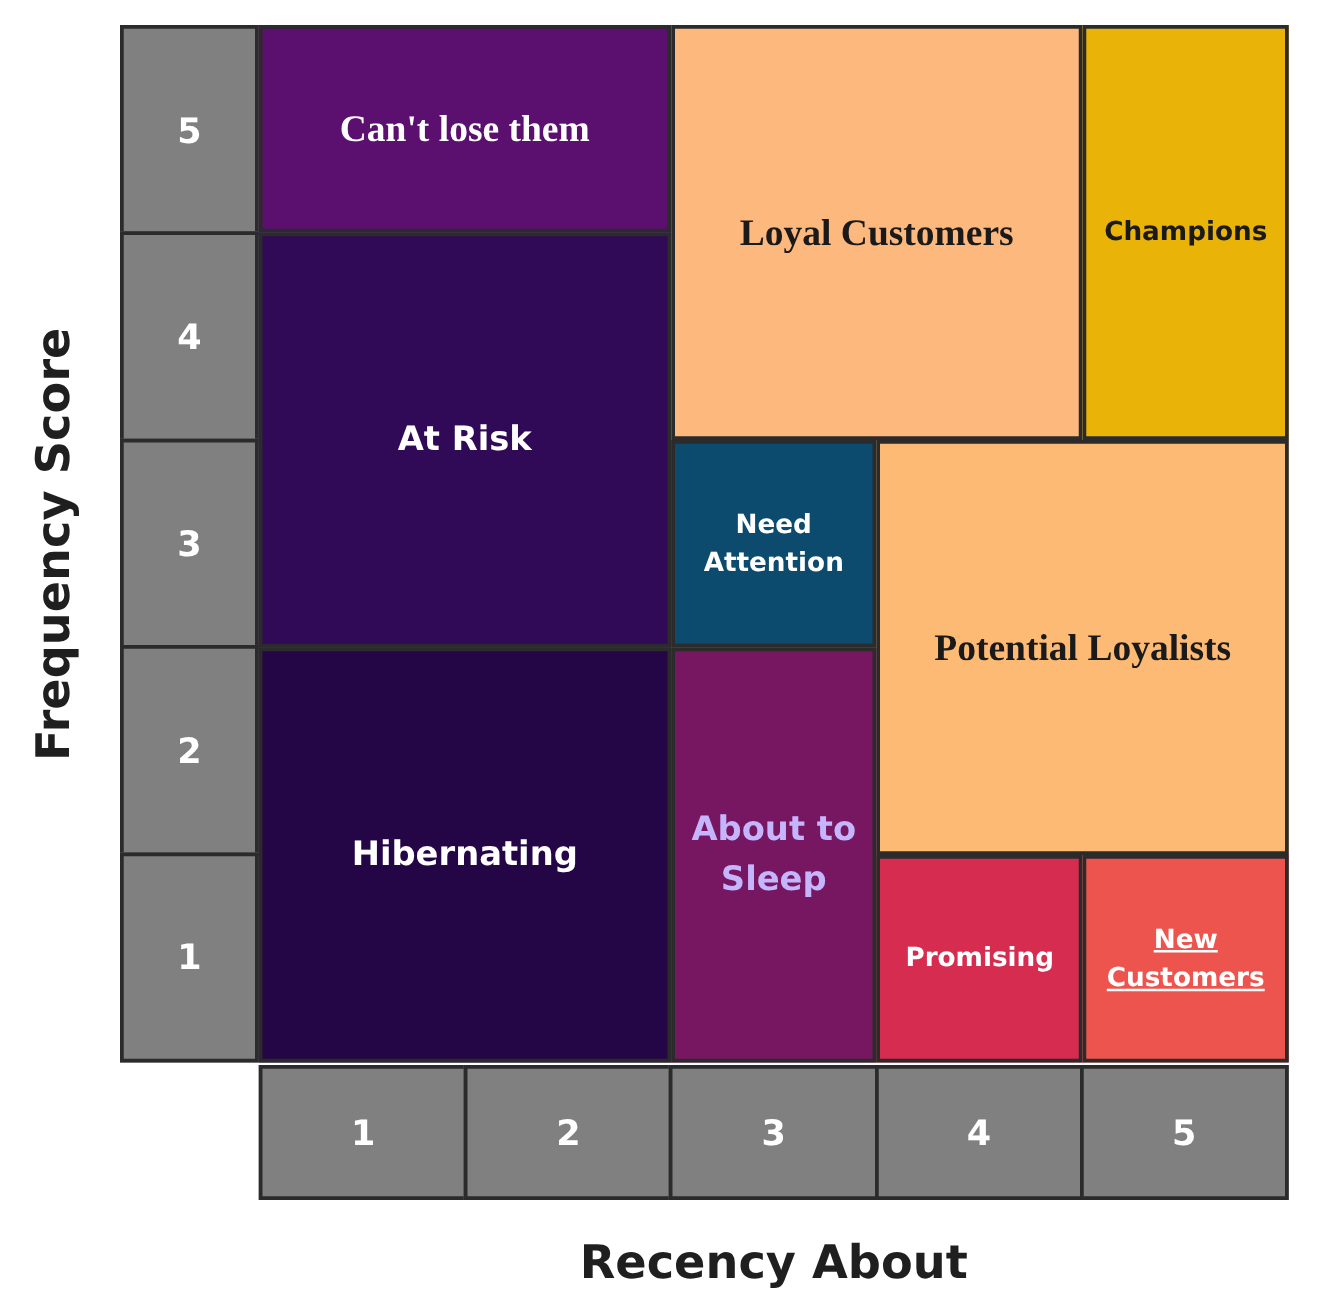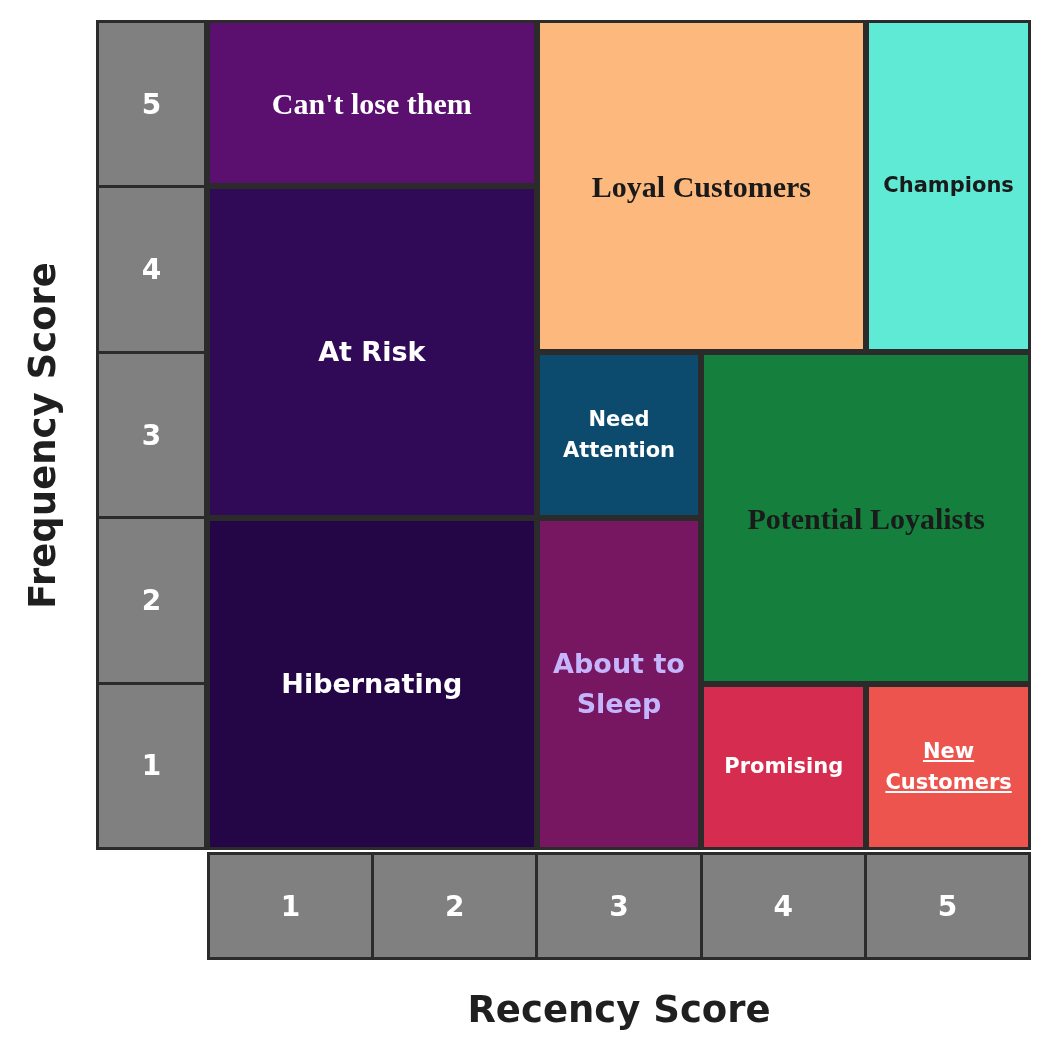--- a/index.html
+++ b/index.html
@@ -140,32 +140,32 @@
       <div class="segment size-md" style="background: rgb(36, 6, 70); color: rgb(255, 255, 255); grid-area: 4 / 1 / 6 / 3;">
         <div class="segment-label">
           <div>Hibernating</div>
         </div>
       </div>
       <div class="segment size-lg" style="background: rgb(253, 185, 125); color: rgb(26, 26, 26); grid-area: 1 / 3 / 3 / 5;">
         <div class="segment-label">
           <div>Loyal Customers</div>
         </div>
       </div>
-      <div class="segment size-sm" style="background: #5eead4; color: rgb(26, 26, 26); grid-area: 1 / 5 / 3 / 6; text-align: center;">
+      <div class="segment size-sm" style="background: #eab308; color: rgb(26, 26, 26); grid-area: 1 / 5 / 3 / 6; text-align: center;">
         <div class="segment-label">
           <div>Champions</div>
         </div>
       </div>
       <div class="segment size-sm" style="background: #0c4a6e; color: rgb(255, 255, 255); grid-area: 3 / 3 / 4 / 4;">
         <div class="segment-label">
           <div>Need</div>
           <div>Attention</div>
         </div>
       </div>
-      <div class="segment size-lg" style="background: #15803d; color: rgb(26, 26, 26); grid-area: 3 / 4 / 5 / 6;">
+      <div class="segment size-lg" style="background: #fdba74; color: rgb(26, 26, 26); grid-area: 3 / 4 / 5 / 6;">
         <div class="segment-label">
           <div>Potential Loyalists</div>
         </div>
       </div>
       <div class="segment size-md" style="background: rgb(120, 23, 97); color: #c4b5fd; grid-area: 4 / 3 / 6 / 4;">
         <div class="segment-label">
           <div>About to</div>
           <div>Sleep</div>
         </div>
       </div>
@@ -184,16 +184,16 @@
 
   <div class="x-ticks">
       <div class="tick-cell">1</div>
       <div class="tick-cell">2</div>
       <div class="tick-cell">3</div>
       <div class="tick-cell">4</div>
       <div class="tick-cell">5</div>
     </div>
 
   <div class="x-title-wrap">
-    <div class="axis-title">Recency Score</div>
+    <div class="axis-title">Recency About</div>
   </div>
 
 </div>
 
 </body></html>

